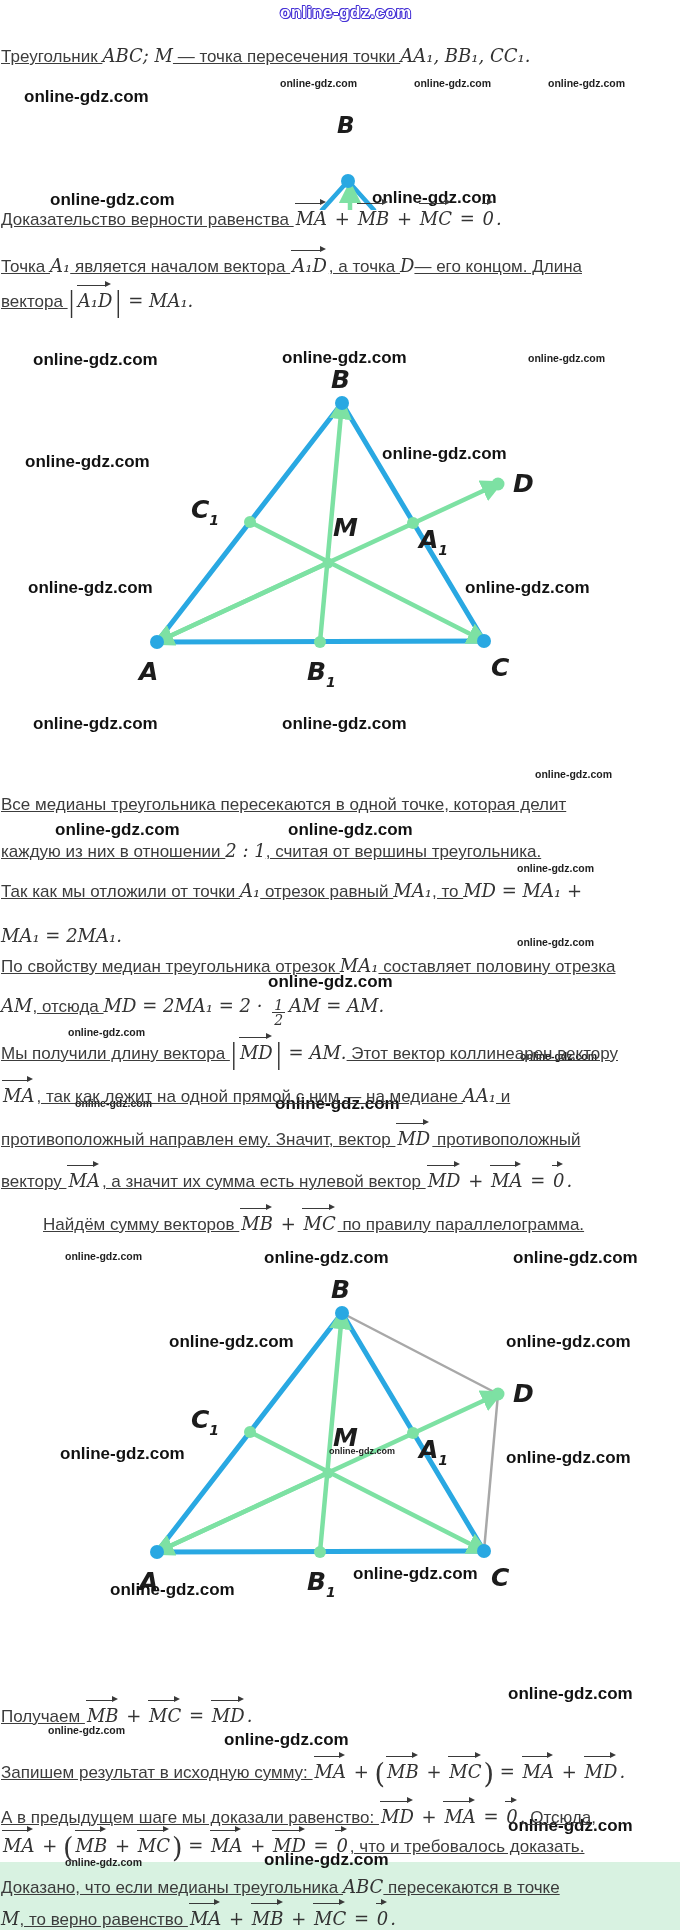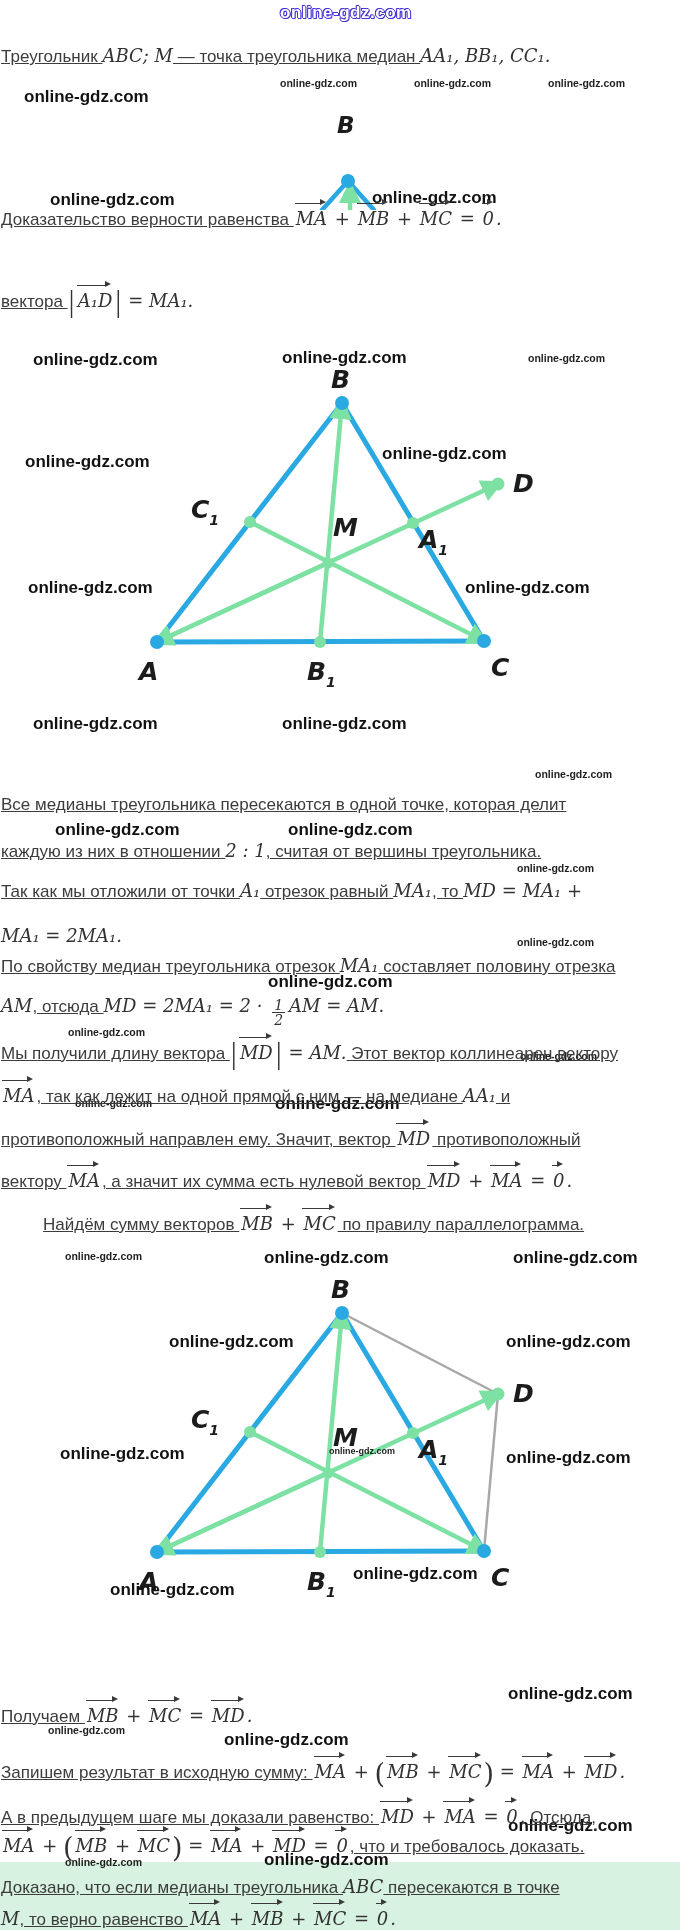--- a/index.html
+++ b/index.html
@@ -148,22 +148,23 @@
     <div class="wm wm-tiny" style="left: 329px; top: 1446px;">online-gdz.com</div>
     <div class="wm wm-b" style="left: 506px; top: 1448px;">online-gdz.com</div>
     <div class="wm wm-b" style="left: 110px; top: 1580px;">online-gdz.com</div>
     <div class="wm wm-b" style="left: 353px; top: 1564px;">online-gdz.com</div>
     <div class="wm wm-b" style="left: 508px; top: 1684px;">online-gdz.com</div>
     <div class="wm wm-sm" style="left: 48px; top: 1724px;">online-gdz.com</div>
     <div class="wm wm-b" style="left: 224px; top: 1730px;">online-gdz.com</div>
     <div class="wm wm-b" style="left: 508px; top: 1816px;">online-gdz.com</div>
     <div class="wm wm-sm" style="left: 65px; top: 1856px;">online-gdz.com</div>
     <div class="wm wm-b" style="left: 264px; top: 1850px;">online-gdz.com</div>
-    <div class="line" style="top: 45px;"><span class="txt">Треугольник </span><span class="math">ABC; M</span><span class="txt"> — точка треугольника медиан </span><span class="math">AA₁, BB₁, CC₁.</span></div>
+    <div class="line" style="top: 45px;"><span class="txt">Треугольник </span><span class="math">ABC; M</span><span class="txt"> — точка пересечения точки </span><span class="math">AA₁, BB₁, CC₁.</span></div>
     <div class="line" style="top: 208px;"><span class="txt">Доказательство верности равенства </span><span class="math vec">MA</span><span class="math"> + </span><span class="math vec">MB</span><span class="math"> + </span><span class="math vec">MC</span><span class="math"> = </span><span class="math vec">0</span><span class="math">.</span></div>
+    <div class="line" style="top: 255px;"><span class="txt">Точка </span><span class="math">A₁</span><span class="txt"> является началом вектора </span><span class="math vec">A₁D</span><span class="txt">, а точка </span><span class="math">D</span><span class="txt">— его концом. Длина</span></div>
     <div class="line" style="top: 290px;"><span class="txt">вектора </span><span class="tb">|</span><span class="math vec">A₁D</span><span class="tb">|</span><span class="math"> = MA₁.</span></div>
     <div class="line" style="top: 795px;"><span class="txt">Все медианы треугольника пересекаются в одной точке, которая делит</span></div>
     <div class="line" style="top: 840px;"><span class="txt">каждую из них в отношении </span><span class="math">2 : 1</span><span class="txt">, считая от вершины треугольника.</span></div>
     <div class="line" style="top: 880px;"><span class="txt">Так как мы отложили от точки </span><span class="math">A₁</span><span class="txt"> отрезок равный </span><span class="math">MA₁</span><span class="txt">, то </span><span class="math">MD = MA₁ +</span></div>
     <div class="line" style="top: 925px;"><span class="math">MA₁ = 2MA₁.</span></div>
     <div class="line" style="top: 955px;"><span class="txt">По свойству медиан треугольника отрезок </span><span class="math">MA₁</span><span class="txt"> составляет половину отрезка</span></div>
     <div class="line" style="top: 995px;"><span class="math">AM</span><span class="txt">, отсюда </span><span class="math">MD = 2MA₁ = 2 · </span><span class="frac"><div class="num">1</div><div class="den">2</div></span><span class="math">AM = AM.</span></div>
     <div class="line" style="top: 1042px;"><span class="txt">Мы получили длину вектора </span><span class="tb">|</span><span class="math vec">MD</span><span class="tb">|</span><span class="math"> = AM.</span><span class="txt"> Этот вектор коллинеарен вектору</span></div>
     <div class="line" style="top: 1085px;"><span class="math vec">MA</span><span class="txt">, так как лежит на одной прямой с ним — на медиане </span><span class="math">AA₁</span><span class="txt"> и</span></div>
     <div class="line" style="top: 1128px;"><span class="txt">противоположный направлен ему. Значит, вектор </span><span class="math vec">MD</span><span class="txt"> противоположный</span></div>

